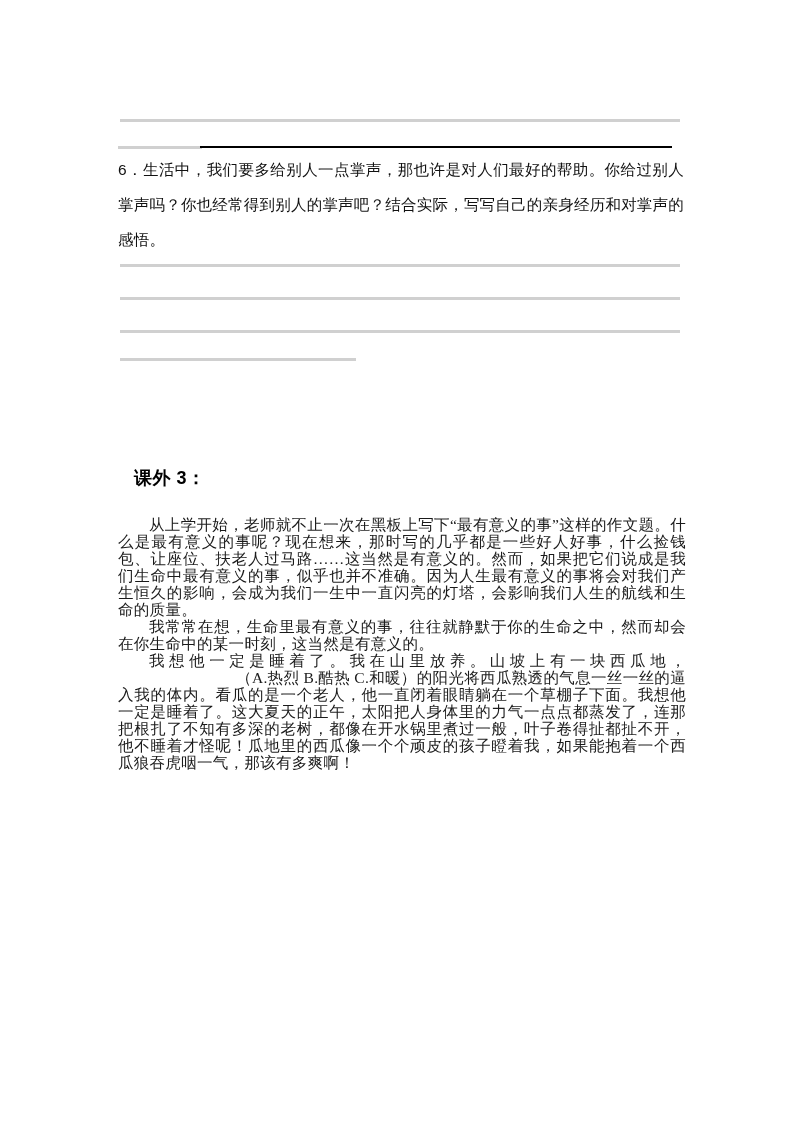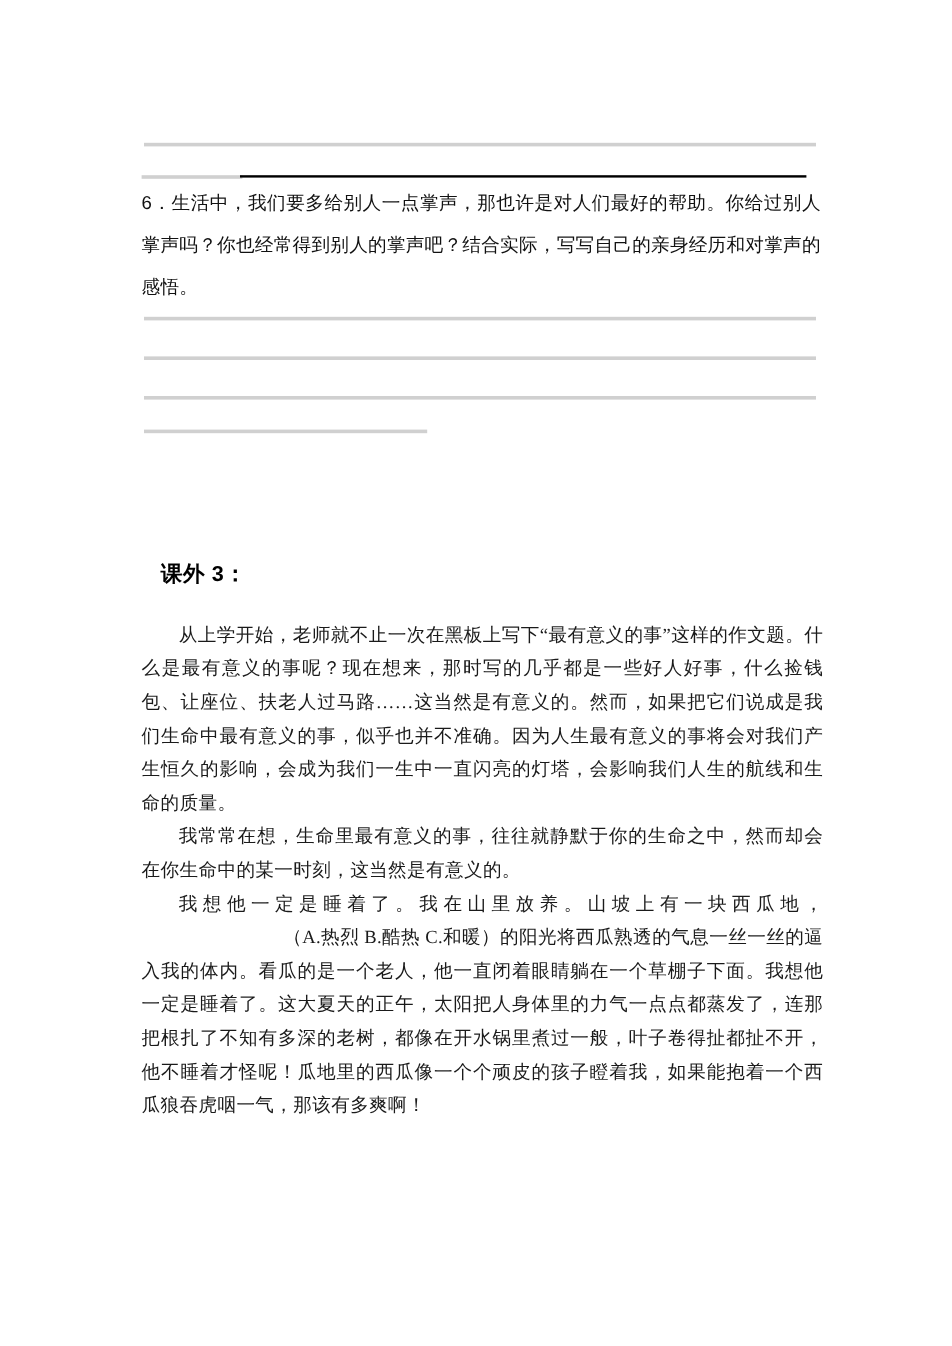--- a/index.html
+++ b/index.html
@@ -77,21 +77,21 @@
   .passage {
     position: absolute;
     left: 118px;
     top: 516px;
     width: 568px;
   }
   .passage p {
     margin: 0;
     font-family: "Liberation Serif", "DejaVu Serif", serif;
     font-size: 15.5px;
-    line-height: 28px;
+    line-height: 17px;
     color: #1a1a1a;
     text-align: justify;
     text-justify: inter-ideograph;
     text-indent: 2em;
     letter-spacing: 0.3px;
   }
   .blank-gap {
     display: inline-block;
     width: 118px;
   }

